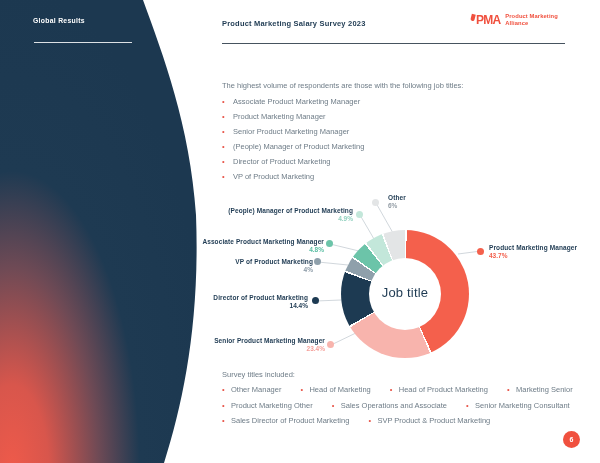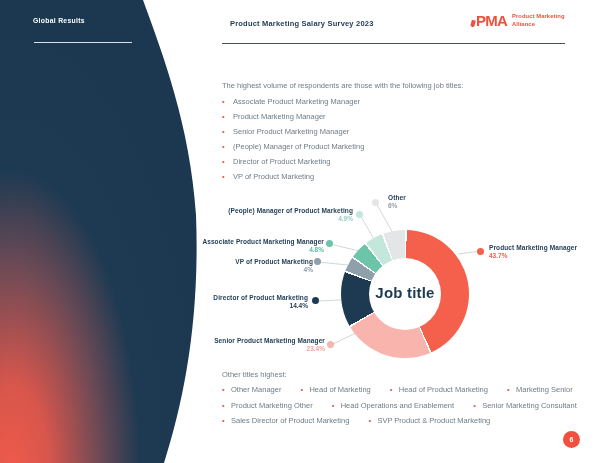--- a/index.html
+++ b/index.html
@@ -5,45 +5,45 @@
   html,body{margin:0;padding:0;background:#ffffff;}
   body{font-family:"Liberation Sans",sans-serif;-webkit-font-smoothing:antialiased;}
   .page{position:relative;width:600px;height:463px;overflow:hidden;background:#ffffff;}
 
   
   .sidebar-svg{position:absolute;left:0;top:0;width:600px;height:463px;z-index:1;pointer-events:none;}
 
   
   .global-results{position:absolute;left:33px;top:17px;z-index:3;color:#ffffff;font-size:6.8px;font-weight:bold;letter-spacing:0.3px;}
   .global-underline{position:absolute;left:34px;top:42px;width:98px;height:1px;background:rgba(255,255,255,0.85);z-index:3;}
-  .doc-title{position:absolute;left:230px;top:19px;z-index:3;color:#1e3a52;font-size:7.5px;font-weight:bold;letter-spacing:0.2px;}
+  .doc-title{position:absolute;left:222px;top:19px;z-index:3;color:#1e3a52;font-size:7.5px;font-weight:bold;letter-spacing:0.2px;}
   .title-underline{position:absolute;left:222px;top:43px;width:343px;height:1px;background:#46535f;z-index:3;}
 
   .logo{position:absolute;left:471px;top:13px;z-index:3;display:flex;align-items:center;}
-  .logo-mark{display:flex;align-items:flex-end;color:#f0503e;font-weight:bold;font-size:15px;letter-spacing:-0.8px;line-height:1;}
+  .logo-mark{display:flex;align-items:flex-start;color:#f0503e;font-weight:bold;font-size:12px;letter-spacing:-0.8px;line-height:1;}
   .logo-comma{width:3.5px;height:7px;background:#f0503e;border-radius:0 0 4px 4px;transform:rotate(14deg);margin:0 1.5px 1px 0;}
   .logo-text{margin-left:5px;color:#f0503e;font-weight:bold;font-size:5.8px;line-height:1.25;letter-spacing:0.1px;}
 
   
   .side-title{position:absolute;left:33px;top:86px;z-index:3;color:#ffffff;font-size:17.5px;font-weight:bold;letter-spacing:0.2px;}
 
   
   .content{position:absolute;left:222px;top:81px;width:362px;z-index:2;color:#6e7c87;font-size:7.5px;line-height:1.25;}
   .para{margin:0;}
   .job-list{list-style:none;margin:7px 0 0 0;padding:0;}
   .job-list li{display:flex;align-items:flex-start;margin-bottom:5.6px;}
   .bullet{color:#e8564a;width:11px;flex:0 0 11px;font-size:7.5px;line-height:1.2;}
   .breakdown{margin:3px 0 0 0;}
 
   
   .chart{position:relative;margin:9px 0 0 -10px;width:388px;height:178px;}
   .leader-lines{position:absolute;left:0;top:0;width:388px;height:178px;}
   .donut{position:absolute;left:129px;top:39px;width:128px;height:128px;border-radius:50%;}
   .hole{position:absolute;left:28px;top:28px;width:72px;height:72px;border-radius:50%;background:#ffffff;display:flex;align-items:center;justify-content:center;}
-  .hole-label{color:#1e3a52;font-weight:bold;font-size:15px;letter-spacing:0.2px;}
+  .hole-label{color:#1e3a52;font-weight:normal;font-size:13px;letter-spacing:0.2px;}
   .dot{position:absolute;width:7px;height:7px;border-radius:50%;}
   .clabel{position:absolute;line-height:1.25;}
   .clabel .name{color:#1e3a52;font-weight:bold;font-size:6.5px;letter-spacing:0.1px;white-space:nowrap;}
   .clabel .pct{font-weight:bold;font-size:6.5px;margin-top:0.5px;}
   .al-r{text-align:right;}
   .al-l{text-align:left;}
   
   .lbl-0{left:277px;top:53px;}   .dot-0{left:265px;top:57px;}
   .lbl-1{right:275px;top:146px;} .dot-1{left:115px;top:150px;}
   .lbl-2{right:292px;top:103px;} .dot-2{left:100px;top:106px;}
@@ -178,21 +178,21 @@
       <div class="clabel lbl-5 al-r">
         <div class="name">(People) Manager of Product Marketing</div>
         <div class="pct" style="color: rgb(143, 208, 190);">4.9%</div>
       </div>
       <div class="clabel lbl-6 al-l">
         <div class="name">Other</div>
         <div class="pct" style="color: rgb(147, 157, 165);">6%</div>
       </div>
     </div>
 
-    <p class="para other-label">Other titles highest:</p>
+    <p class="para other-label">Survey titles included:</p>
     <div class="other-rows">
       <div class="other-row">
         <span class="other-item">
             <span class="bullet">•</span>
             <span>Other Manager</span>
           </span>
         <span class="other-item">
             <span class="bullet">•</span>
             <span>Head of Marketing</span>
           </span>
@@ -205,21 +205,21 @@
             <span>Marketing Senior</span>
           </span>
       </div>
       <div class="other-row">
         <span class="other-item">
             <span class="bullet">•</span>
             <span>Product Marketing Other</span>
           </span>
         <span class="other-item">
             <span class="bullet">•</span>
-            <span>Head Operations and Enablement</span>
+            <span>Sales Operations and Associate</span>
           </span>
         <span class="other-item">
             <span class="bullet">•</span>
             <span>Senior Marketing Consultant</span>
           </span>
       </div>
       <div class="other-row">
         <span class="other-item">
             <span class="bullet">•</span>
             <span>Sales Director of Product Marketing</span>

